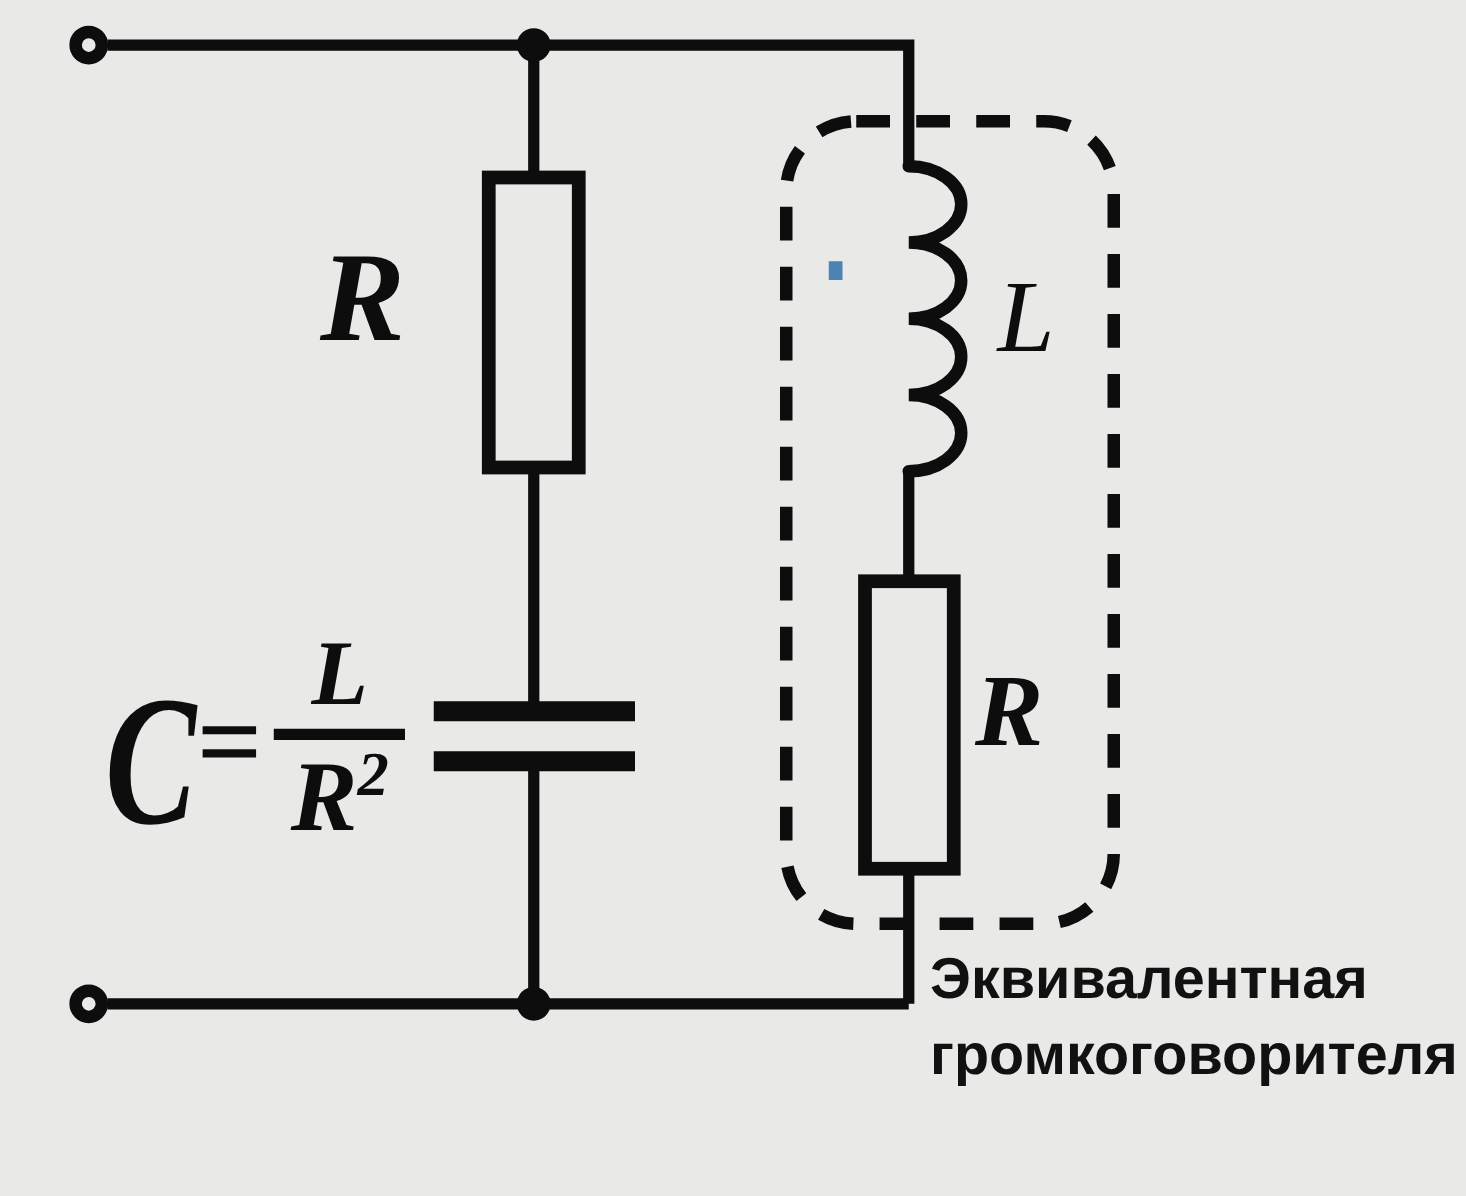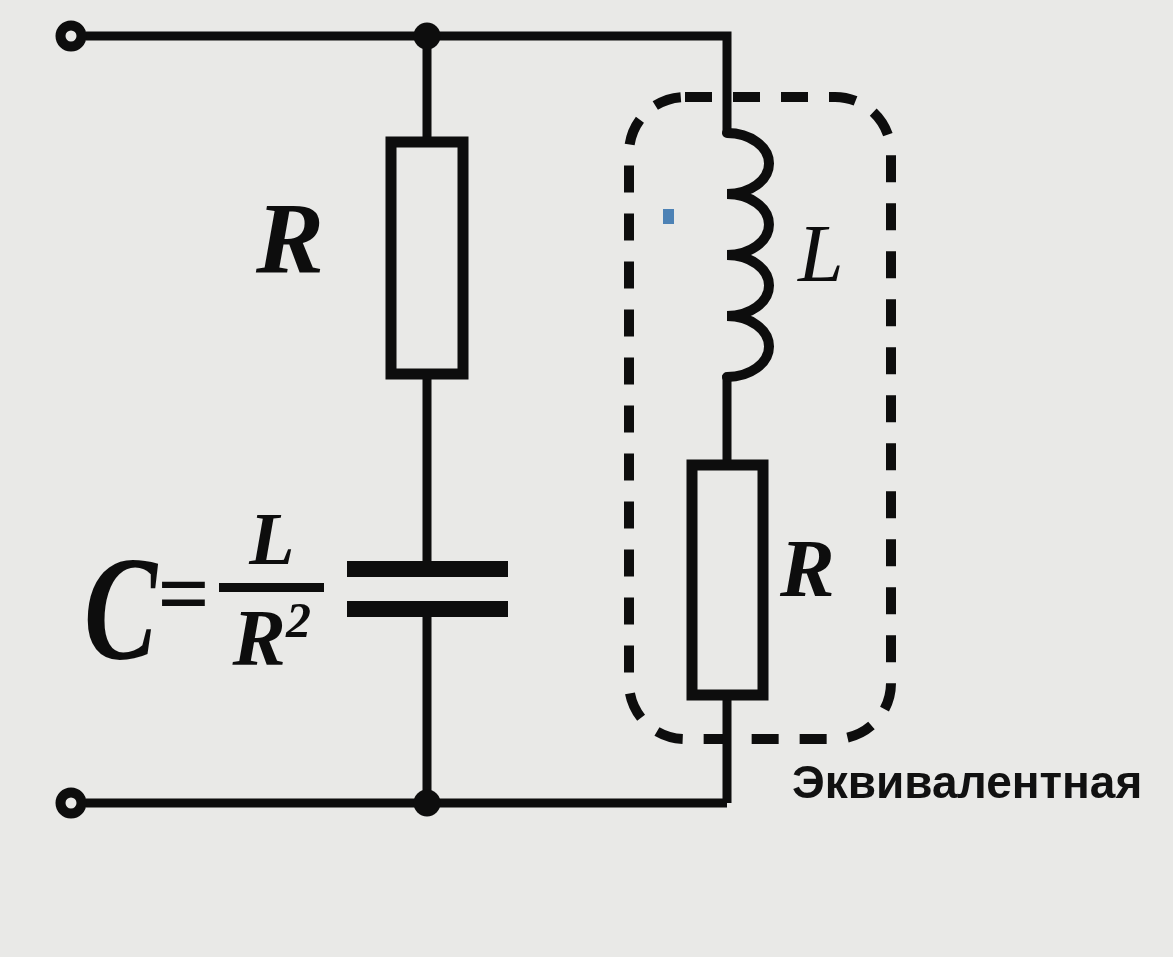--- a/index.html
+++ b/index.html
@@ -57,21 +57,21 @@
   .den{font-size:80px;line-height:0.95;padding-top:8px;text-align:center;}
   .den sup{font-size:50px;font-style:italic;line-height:0;vertical-align:28px;}
 
   .caption{
     position:absolute;left:744px;top:752px;width:430px;
     color:#111;
     font-family:"Liberation Sans",sans-serif;
     font-weight:bold;
     font-size:46px;line-height:61px;
   }
-  .caption div{white-space:nowrap;margin-left:48px;}
+  .caption div{white-space:nowrap;}
 </style>
 </head>
 <body style="background: rgb(233, 233, 231);">
 
 <div id="stage">
 
   <svg width="1173" height="957" viewBox="0 0 1173 957">
 
     <rect x="629" y="97" width="262" height="642" rx="56" ry="56" class="ink-stroke" stroke-width="10" stroke-dasharray="27 21" fill="#cedfde"></rect>
 
@@ -118,15 +118,16 @@
     <span class="f-lhs">C</span>
     <span class="f-eq">=</span>
     <span class="frac">
       <span class="num">L</span>
       <span class="den"><span>R</span><sup>2</sup></span>
     </span>
   </div>
 
   <div class="caption">
     <div>Эквивалентная</div>
+    <div>громкоговорителя</div>
   </div>
 
 </div>
 
 </body></html>

